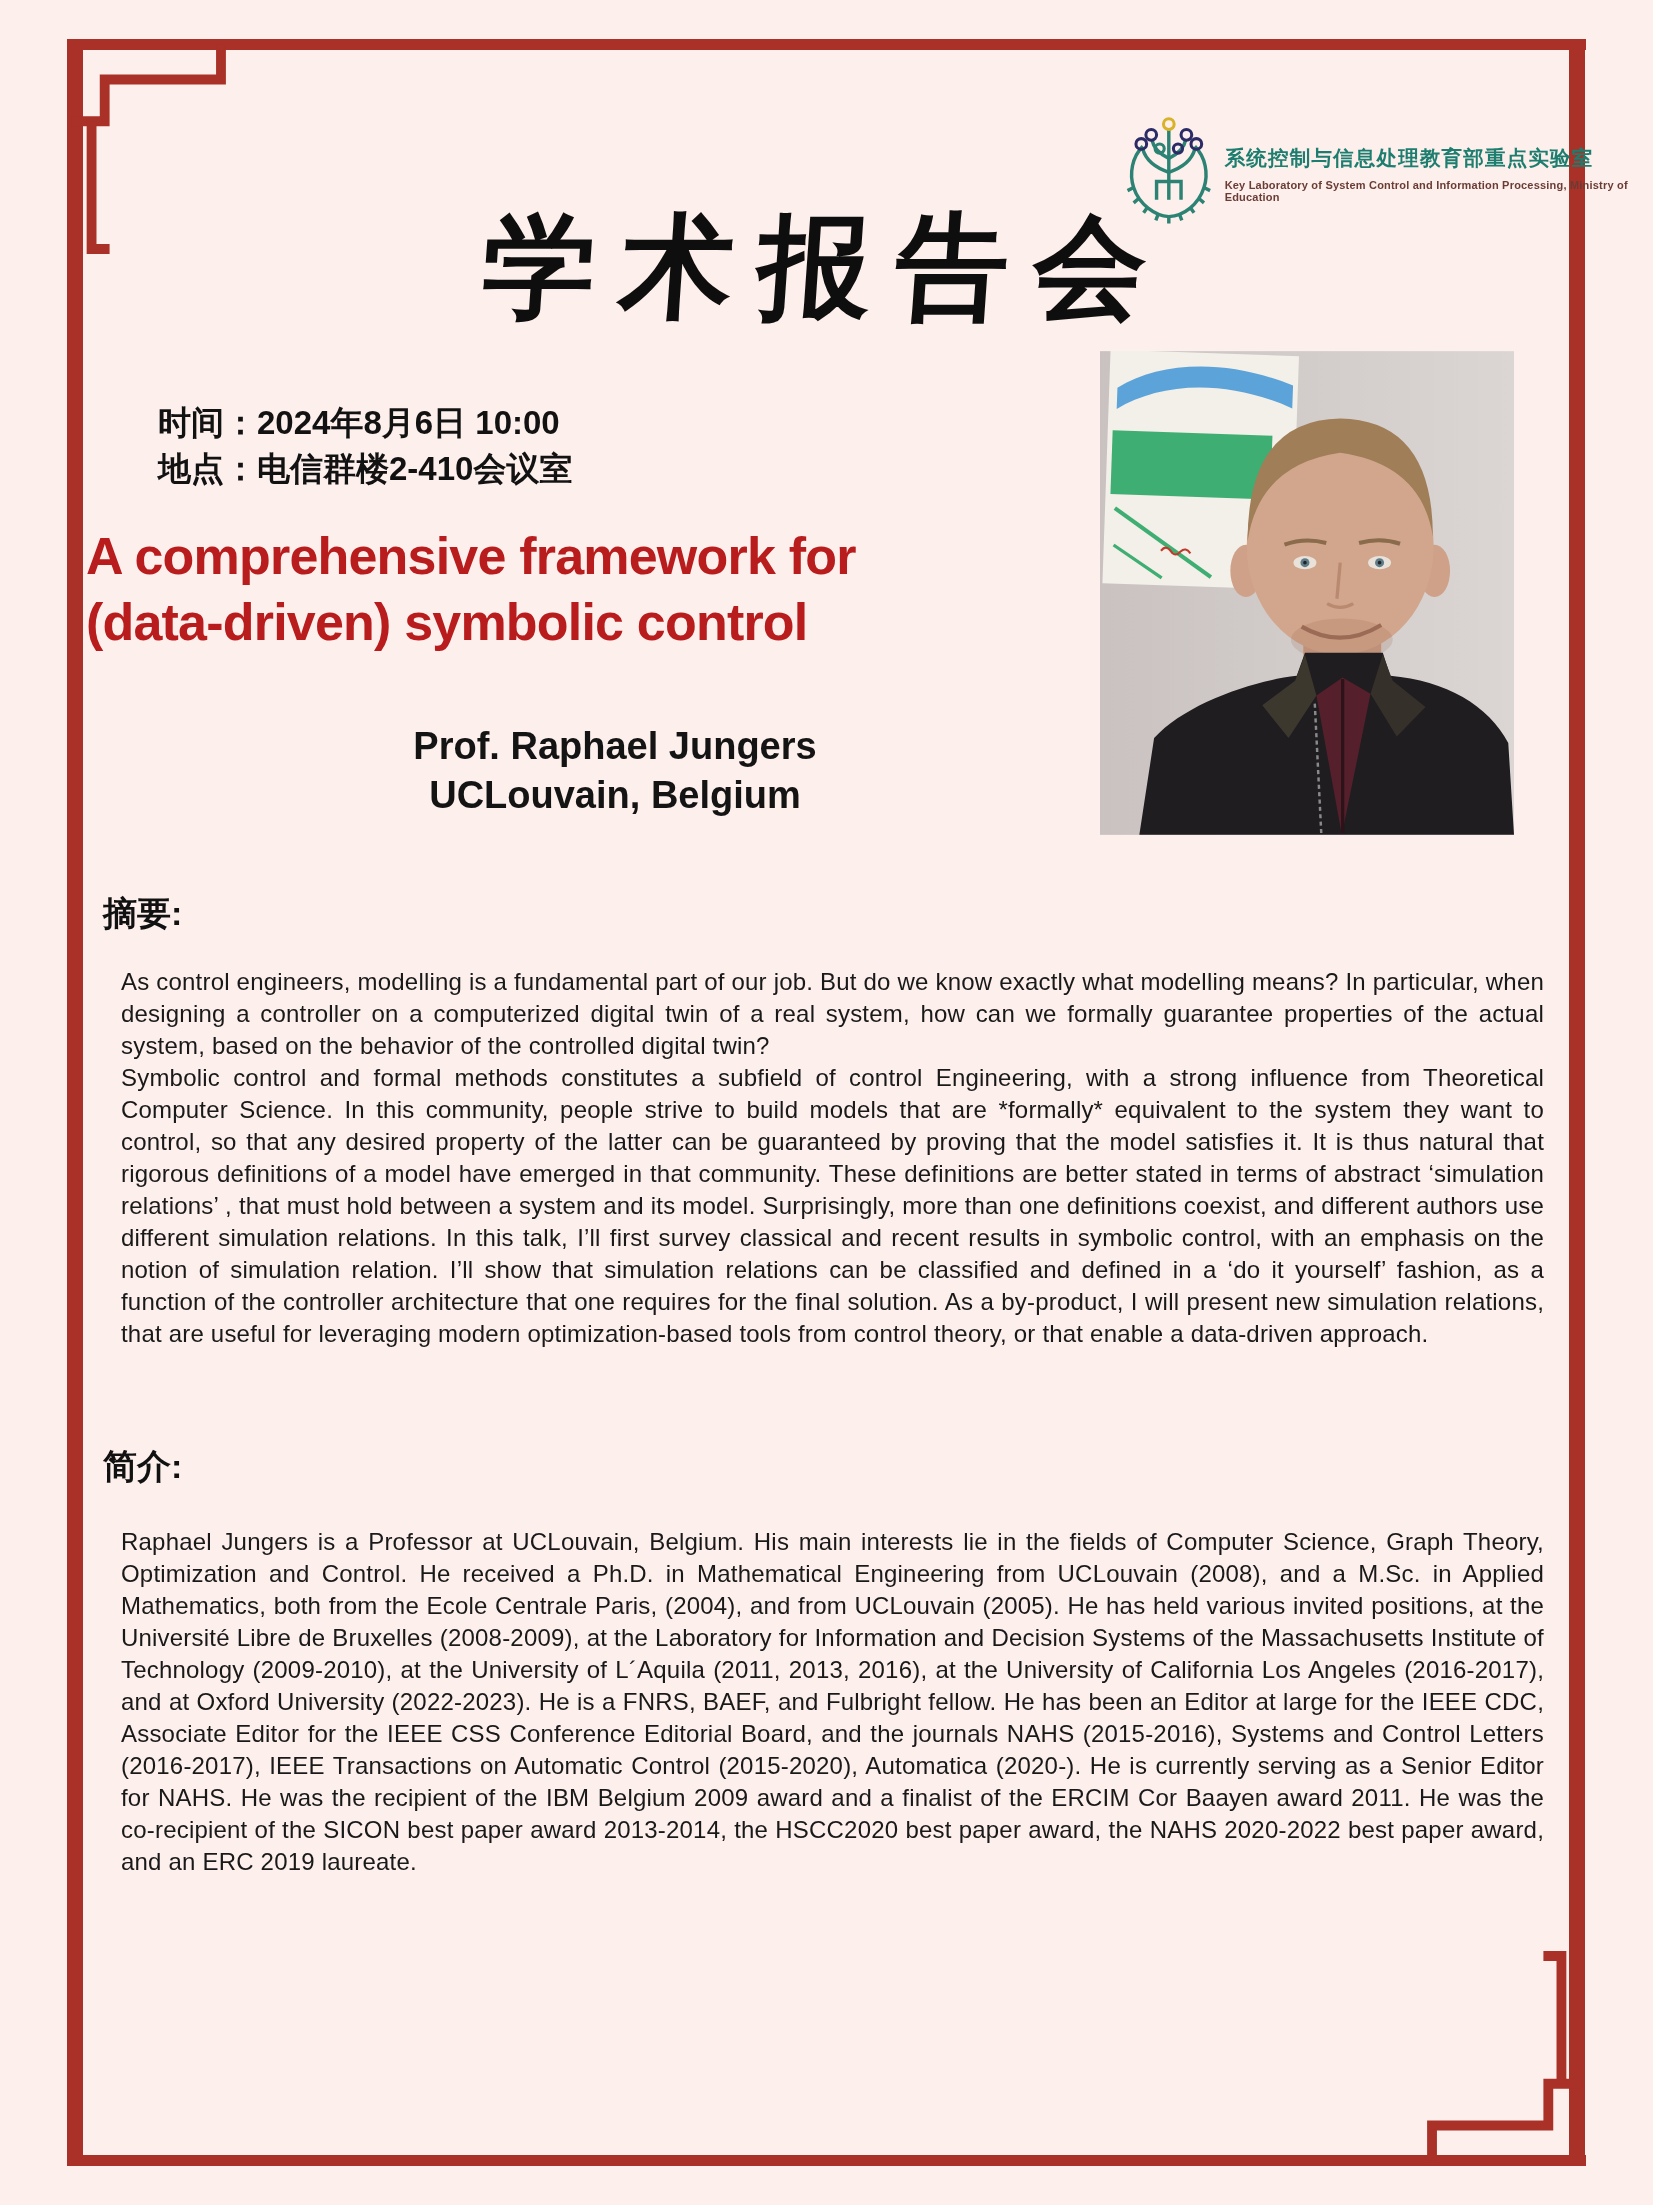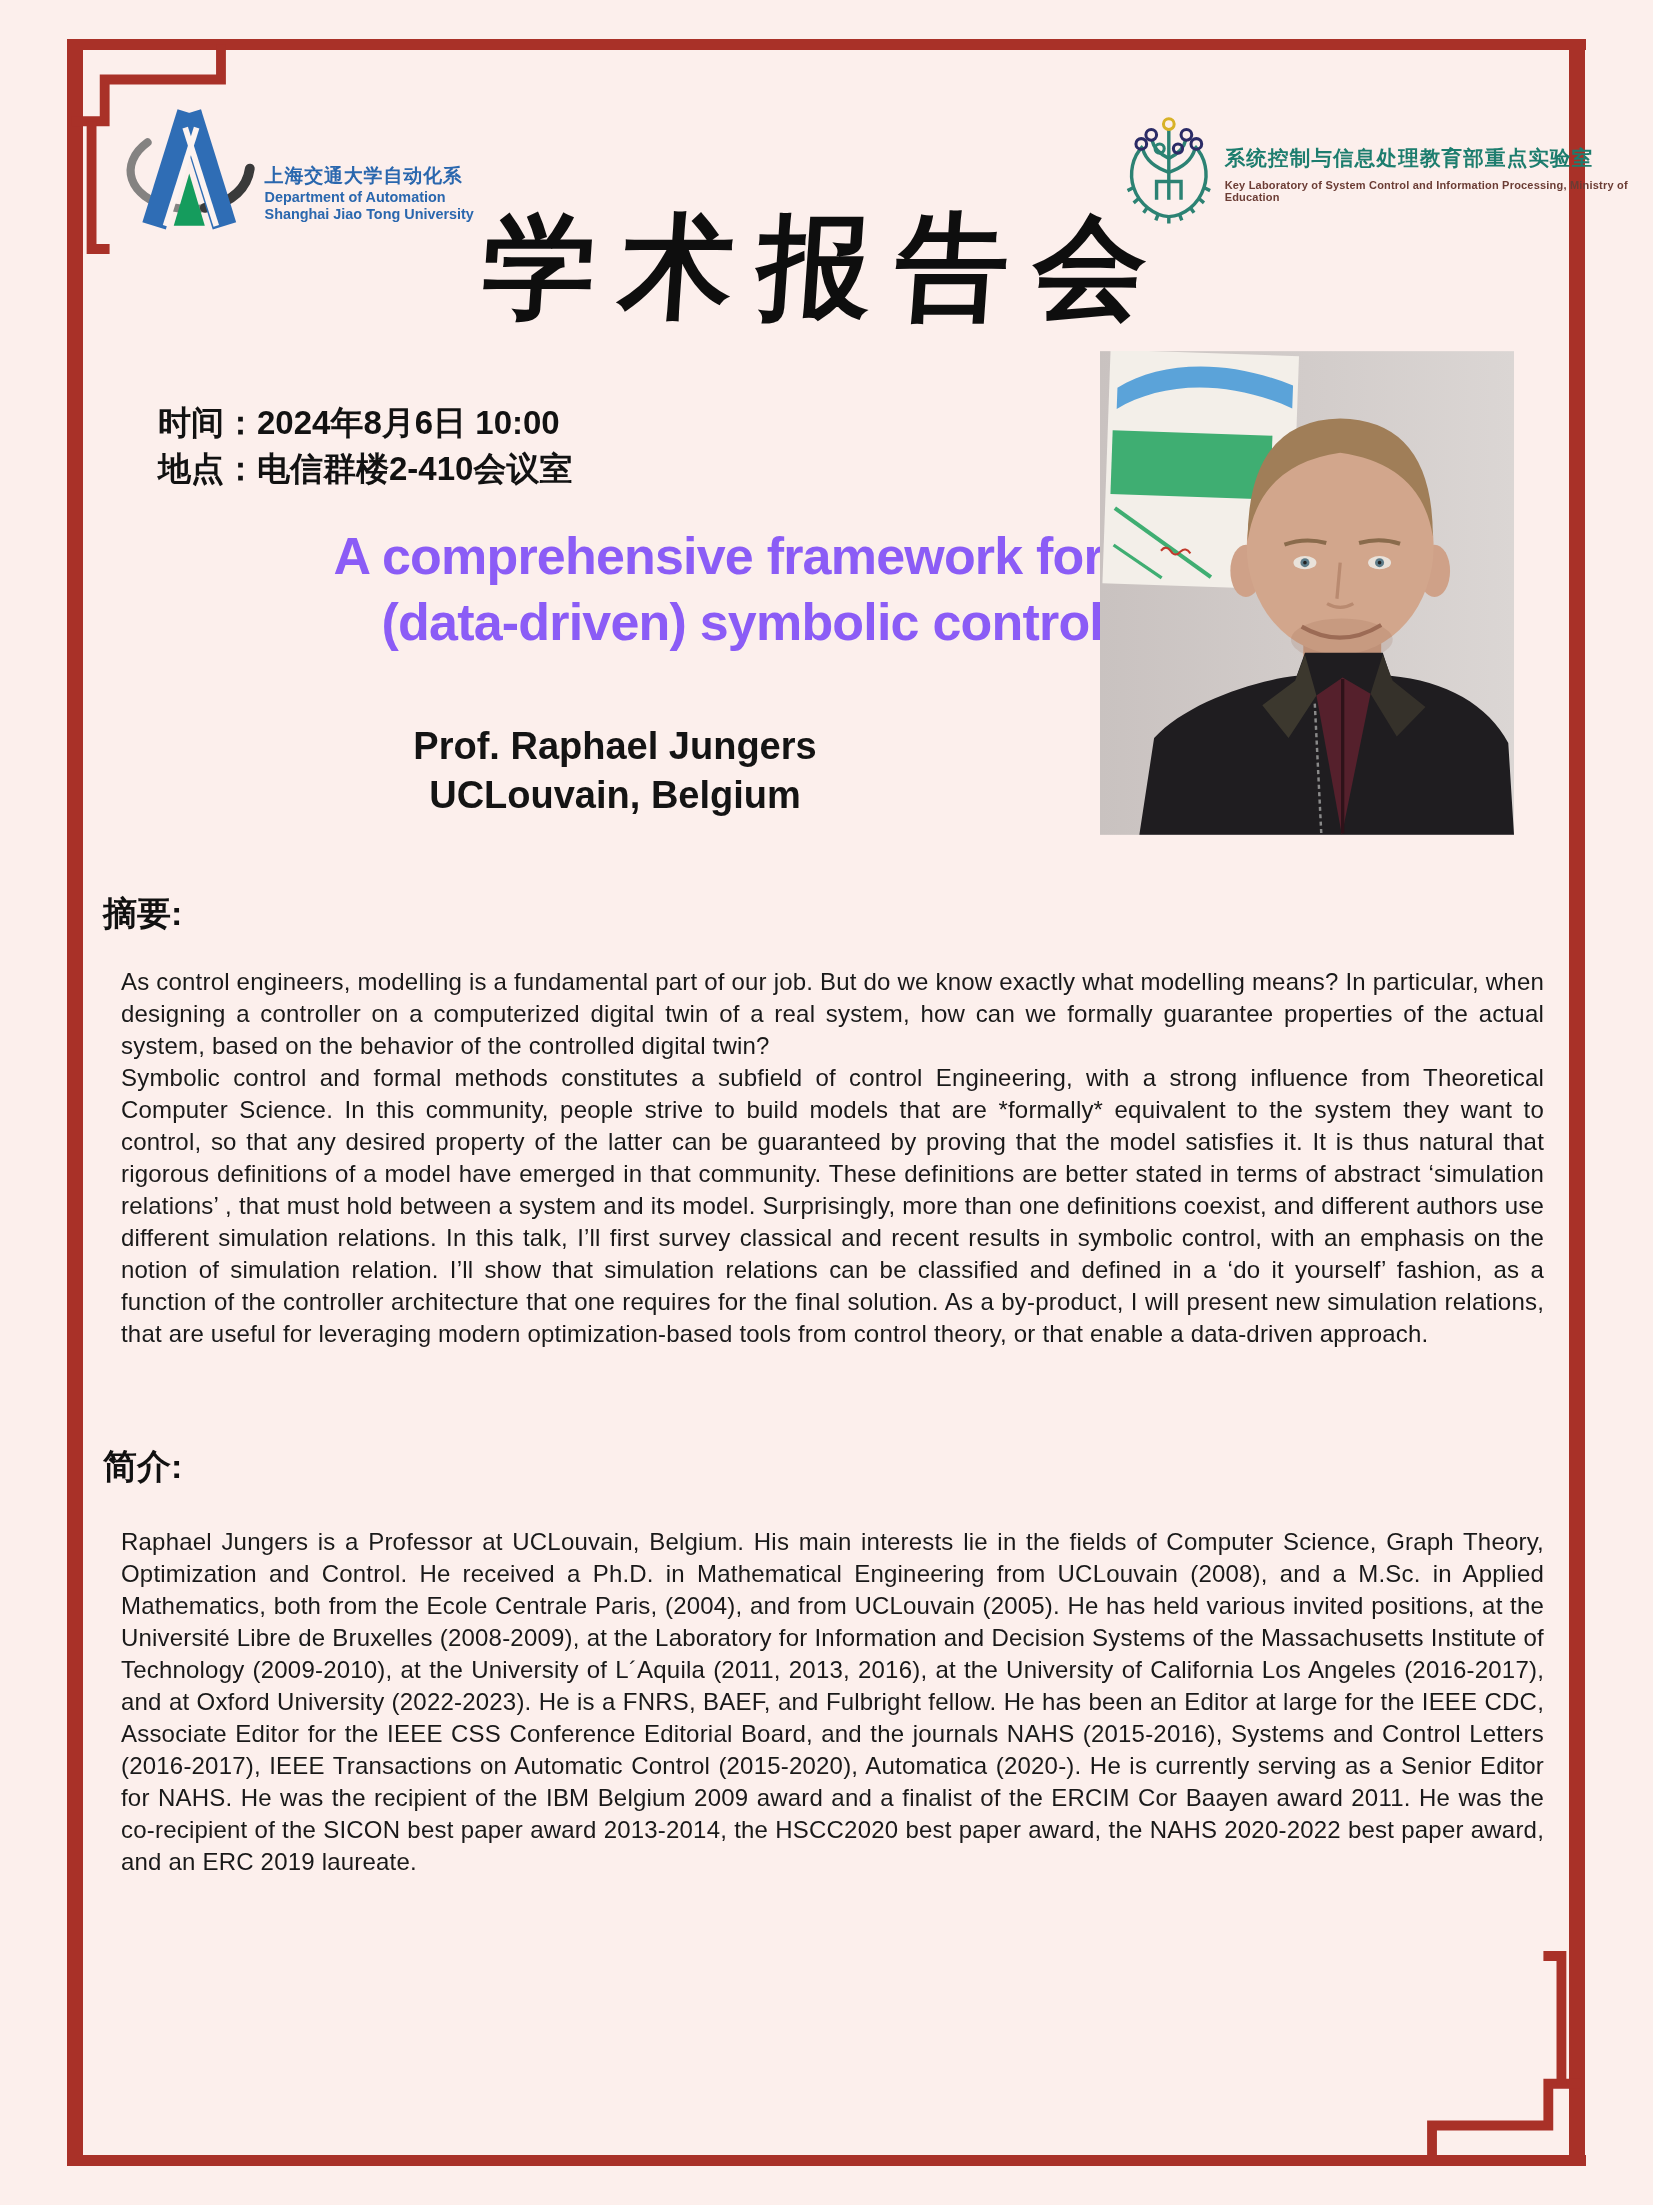--- a/index.html
+++ b/index.html
@@ -38,22 +38,22 @@
     font-family:"DejaVu Serif","Liberation Serif",serif;
     font-size:113px;line-height:123px;font-weight:900;
     letter-spacing:24.6px;color:#0e0e0e;
     transform:skewX(-4deg);
   }
   
   .event{position:absolute;left:158px;top:364px;font-size:33px;font-weight:700;line-height:46px;color:#121212;margin-top:36px;}
   
   .talk-title{
     position:absolute;left:86px;top:523px;width:1017px;
-    text-align:right;font-size:52px;font-weight:700;line-height:66px;
-    color:#8b5cf6;letter-spacing:-0.8px;
+    text-align:left;font-size:52px;font-weight:700;line-height:66px;
+    color:#b91c1c;letter-spacing:-0.8px;
   }
   .speaker{position:absolute;left:209px;top:722px;width:812px;text-align:center;
     font-size:38px;font-weight:700;line-height:49px;color:#141414;}
   
   .photo{position:absolute;left:1100px;top:351px;width:414px;height:484px;}
   
   .sec-heading{position:absolute;left:103px;font-size:34px;font-weight:700;color:#111;}
   .h-abstract{top:891px;}
   .h-bio{top:1444px;}
   .para{
@@ -77,36 +77,20 @@
 
   <svg class="orn orn-tl" width="172" height="230" viewBox="0 0 210 280">
     <path d="M 188,6 V 49 H 46 V 100 H 6"></path>
     <path d="M 30,100 V 256 H 52"></path>
   </svg>
   <svg class="orn orn-br" width="172" height="230" viewBox="0 0 210 280">
     <path d="M 188,6 V 49 H 46 V 100 H 6"></path>
     <path d="M 30,100 V 256 H 52"></path>
   </svg>
 
-  <div class="sjtu-logo">
-    <svg width="135" height="135" viewBox="0 0 165 150">
-      <path d="M 30,48 C -6,74 6,116 58,127 C 110,138 150,112 155,80" stroke="#6e6e6e" stroke-width="10" fill="none" stroke-linecap="round" opacity="0.85"></path>
-      <path d="M 100,128 C 135,122 152,102 155,80" stroke="#3a3a3a" stroke-width="12" fill="none" stroke-linecap="round"></path>
-      <path d="M 38,150 L 81,12" stroke="#2f6db5" stroke-width="30"></path>
-      <path d="M 81,12 L 124,150" stroke="#2f6db5" stroke-width="30"></path>
-      <path d="M 52,150 L 90,30" stroke="#fdf3f0" stroke-width="7"></path>
-      <path d="M 114,150 L 76,30" stroke="#fdf3f0" stroke-width="7"></path>
-      <polygon points="62,150 81,86 100,150" fill="#159c5d"></polygon>
-    </svg>
-    <div class="sjtu-text">
-      <div class="sjtu-zh">上海交通大学自动化系</div>
-      <div class="sjtu-en">Department of Automation</div>
-      <div class="sjtu-en">Shanghai Jiao Tong University</div>
-    </div>
-  </div>
 
   <div class="lab-logo">
     <svg width="92" height="123" viewBox="0 0 112 150">
       <g stroke="#2c8273" stroke-width="4.5" fill="none">
         <path d="M 22,42 C 8,56 4,78 10,96 C 17,118 38,133 56,134 C 76,133 95,118 102,96 C 108,78 104,56 90,42"></path>
         <path d="M 10,96 l -8,4 M 17,110 l -7,6 M 28,122 l -5,7 M 42,131 l -3,8 M 56,134 l 0,9 M 70,131 l 3,8 M 84,122 l 5,7 M 95,110 l 7,6 M 102,96 l 8,4"></path>
         <path d="M 40,112 V 88 H 72 V 112"></path>
         <path d="M 56,112 V 20"></path>
         <path d="M 56,58 C 44,52 36,44 34,34"></path>
         <path d="M 56,76 C 38,70 26,60 22,46"></path>

